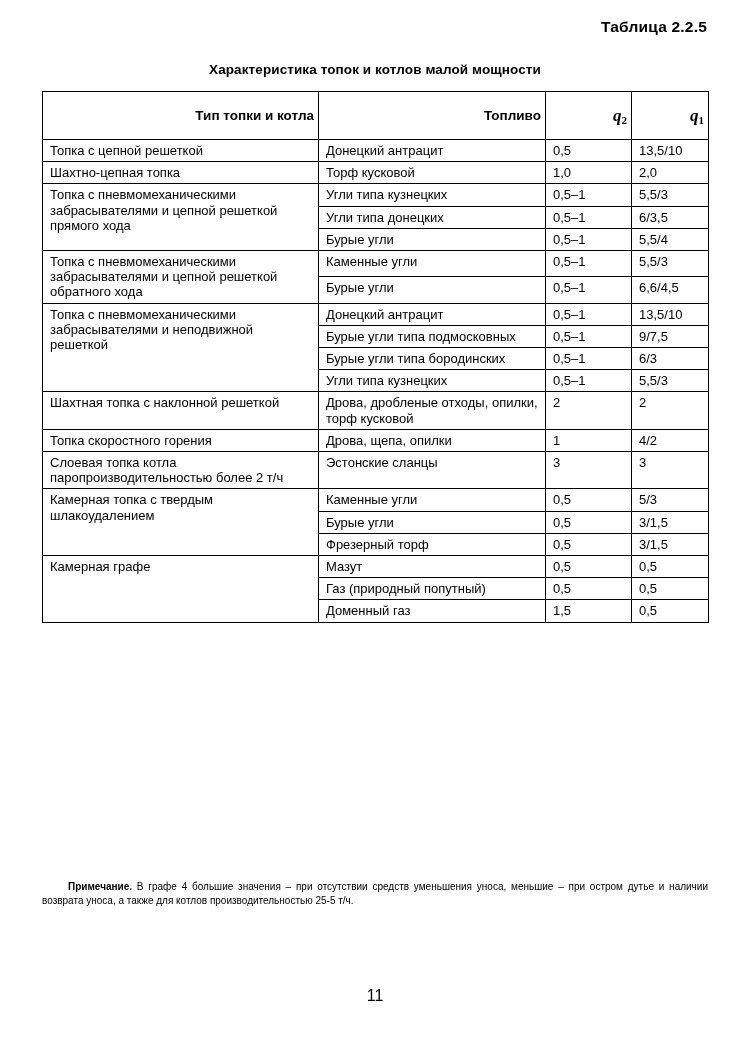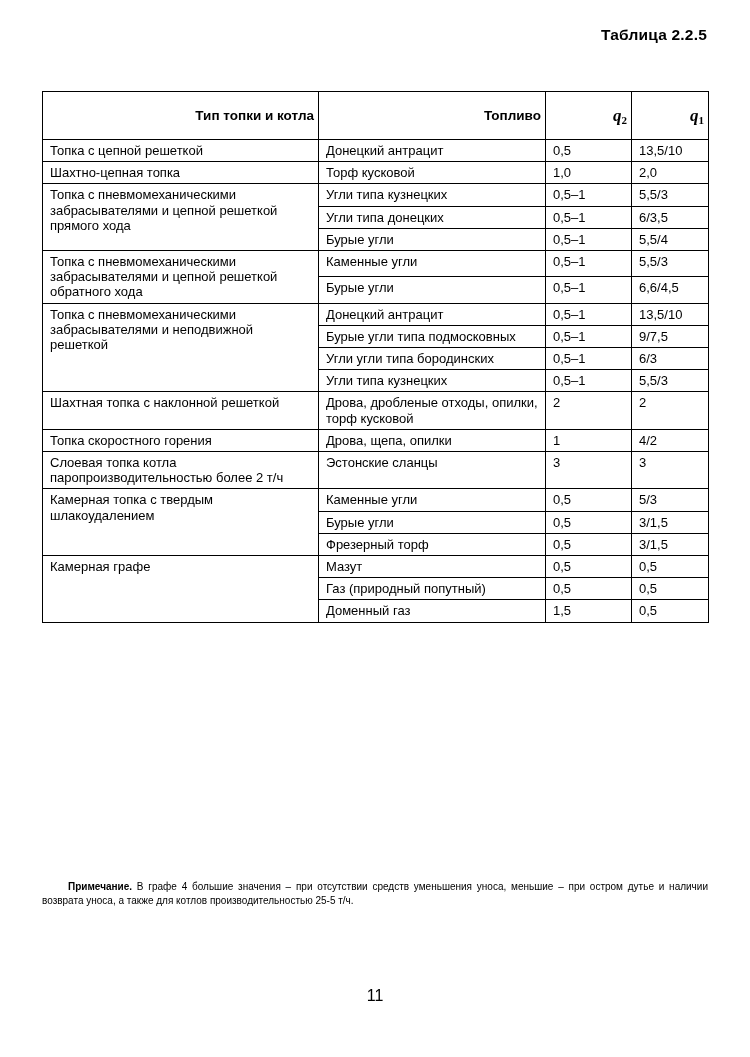--- a/index.html
+++ b/index.html
@@ -20,21 +20,21 @@
   .page {
     position: absolute;
     top: 0; left: 0;
     width: 750px;
     height: 1057px;
   }
 
   
   .table-label {
     position: absolute;
-    top: 26px;
+    top: 18px;
     right: 43px;
     font-size: 15.5px;
     font-weight: bold;
     letter-spacing: 0.2px;
     white-space: nowrap;
   }
 
   
   .caption {
     position: absolute;
@@ -129,20 +129,21 @@
     font-size: 16px;
   }
 </style>
 </head>
 <body>
 
 <div class="page">
 
   <div class="table-label">Таблица 2.2.5</div>
 
+  <div class="caption">Характеристика топок и котлов малой мощности</div>
 
   <div class="tbl-wrap">
     <table class="data">
       <colgroup>
         <col class="c-type">
           <col class="c-fuel">
           <col class="c-q2">
           <col class="c-q1">
       </colgroup>
       <thead>
@@ -202,21 +203,21 @@
             <td class="fuel">Донецкий антрацит</td>
             <td class="num">0,5–1</td>
             <td class="num">13,5/10</td>
           </tr>
           <tr>
             <td class="fuel">Бурые угли типа подмосковных</td>
             <td class="num">0,5–1</td>
             <td class="num">9/7,5</td>
           </tr>
           <tr>
-            <td class="fuel">Угли угли типа бородинских</td>
+            <td class="fuel">Бурые угли типа бородинских</td>
             <td class="num">0,5–1</td>
             <td class="num">6/3</td>
           </tr>
           <tr>
             <td class="fuel">Угли типа кузнецких</td>
             <td class="num">0,5–1</td>
             <td class="num">5,5/3</td>
           </tr>
           <tr>
             <td class="type" rowspan="1">Шахтная топка с наклонной решеткой</td>

